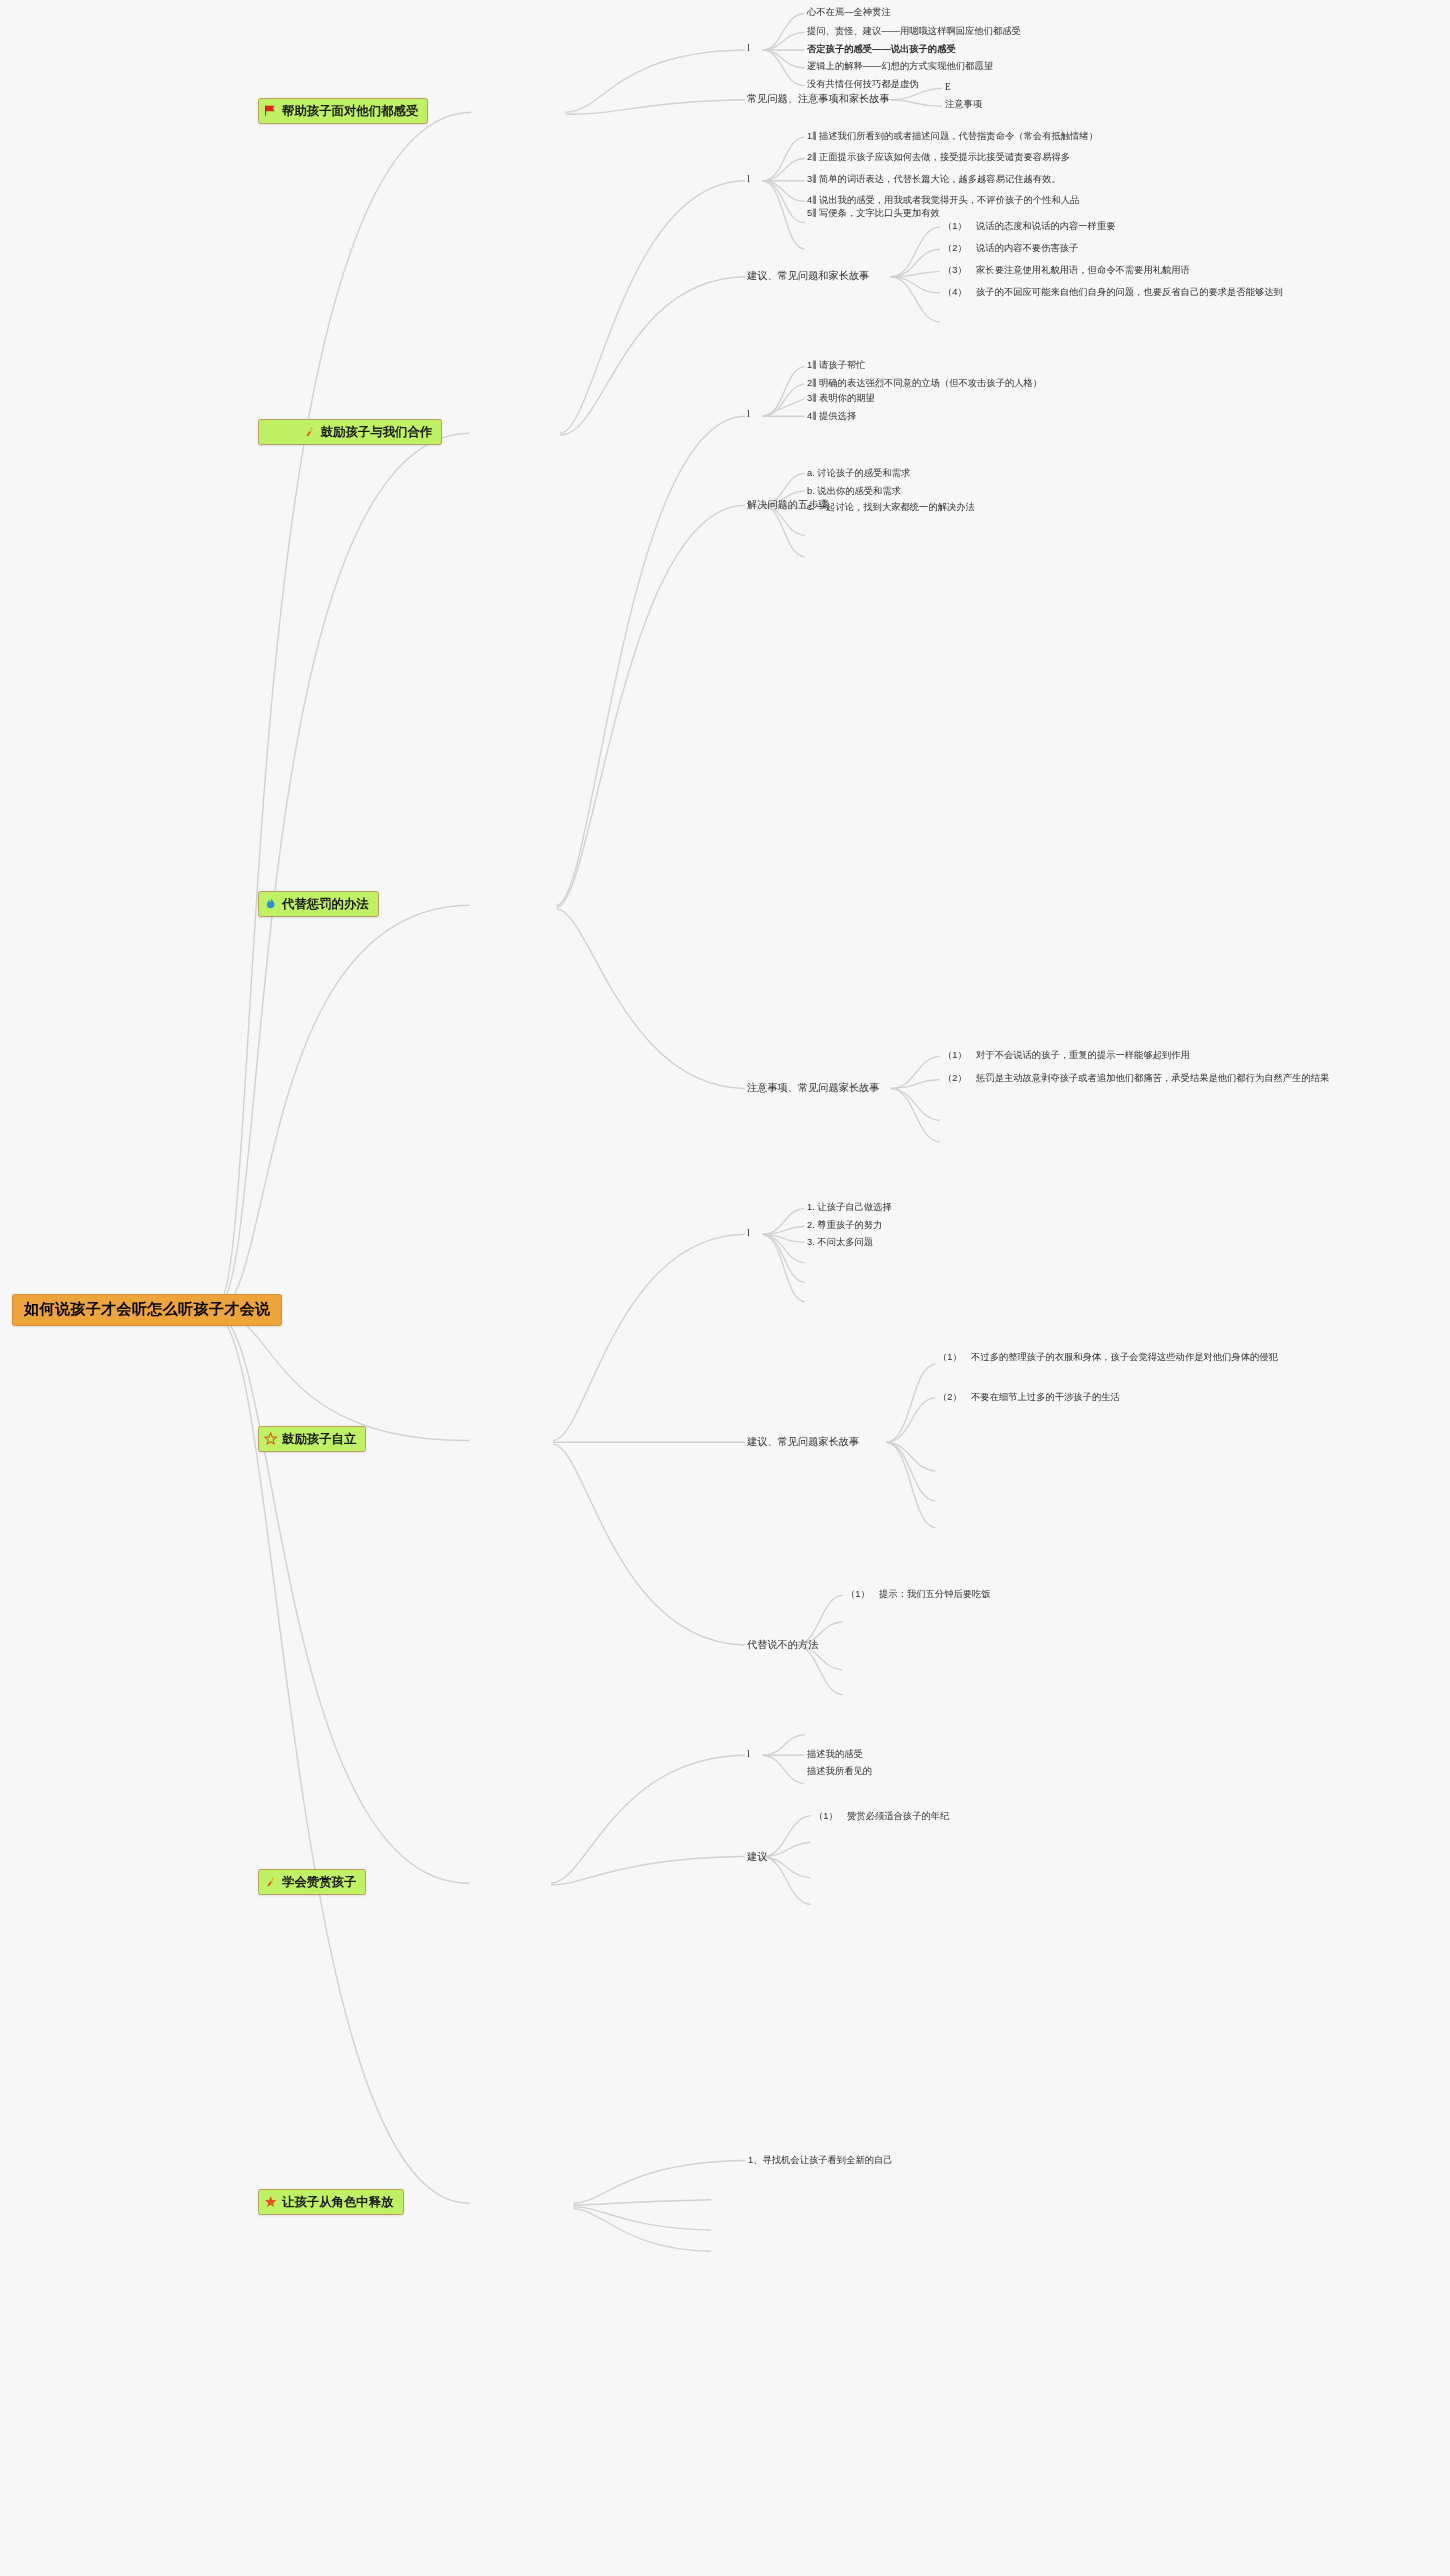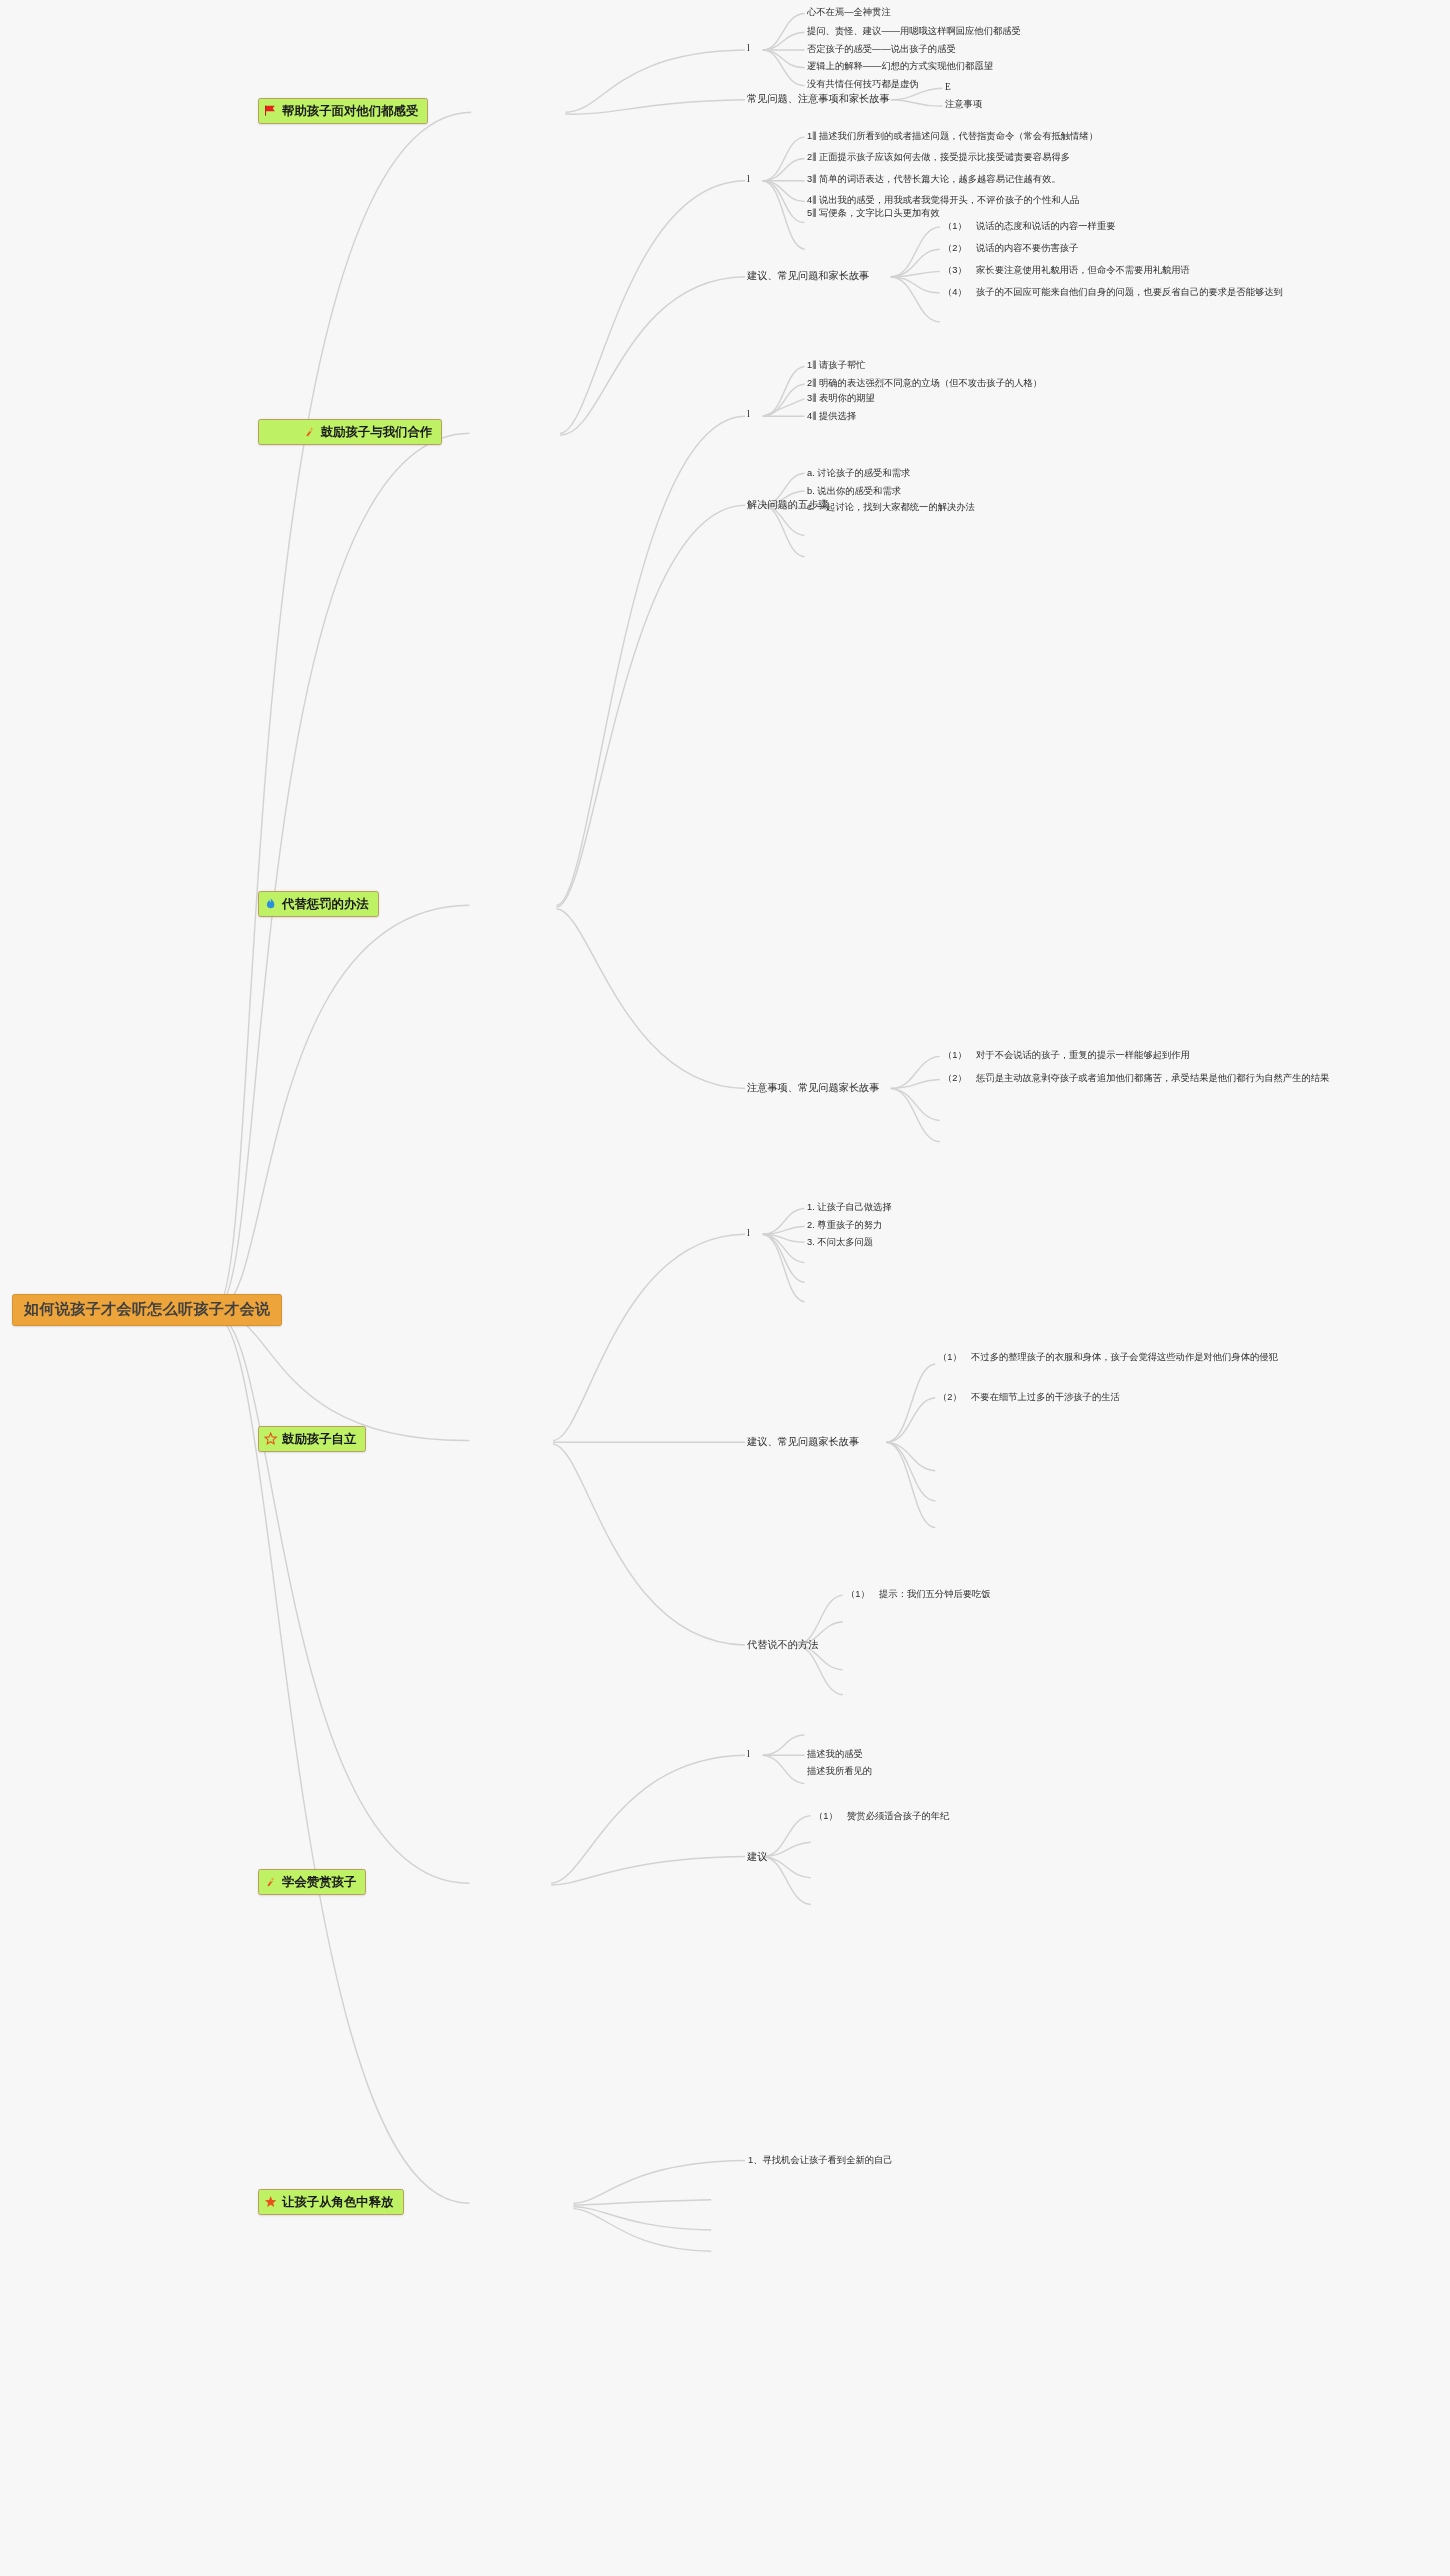--- a/index.html
+++ b/index.html
@@ -17,21 +17,21 @@
   .node{position:absolute;white-space:nowrap;}
 
   
   .root{
     background:#eda43b;
     border:0.9px solid #d49230;
     border-radius:2.7px;
     padding:5.3px 10.7px;
     font-size:15px;
     font-weight:bold;
-    color:#404040;
+    color:#000000;
     letter-spacing:0.4px;
     box-shadow:0 0.9px 1.8px rgba(0,0,0,.12);
   }
 
   
   .branch{
     background:#bef264;
     border:0.9px solid #b9a05c;
     border-radius:2.7px;
     padding:3.6px 9px 3.6px 5.3px;
@@ -169,21 +169,21 @@
           <path d="M2 2 h11 l-2.5 3.2 L13 8.6 H2z" fill="#e8231d"></path>
           <rect x="1.2" y="2" width="1.3" height="12" fill="#c01a14"></rect>
         </svg>
     </span>
     <span>帮助孩子面对他们都感受</span>
   </div>
 
   <div class="node mid serif" style="left:747px;top:42px;">l</div>
   <div class="node leaf" style="left:807px;top:6.2px;">心不在焉—全神贯注</div>
   <div class="node leaf" style="left:807px;top:25px;">提问、责怪、建议——用嗯哦这样啊回应他们都感受</div>
-  <div class="node leaf" style="left:807px;top:43px;">否定孩子的感受——说出孩子的感受</div>
+  <div class="node leaf" style="left:807px;top:43px;font-weight:bold;">否定孩子的感受——说出孩子的感受</div>
   <div class="node leaf" style="left:807px;top:60px;">逻辑上的解释——幻想的方式实现他们都愿望</div>
   <div class="node leaf" style="left:807px;top:78px;">没有共情任何技巧都是虚伪</div>
 
   <div class="node mid" style="left:747px;top:92px;">常见问题、注意事项和家长故事</div>
   <div class="node leaf serif" style="left:945px;top:81px;">E</div>
   <div class="node leaf" style="left:945px;top:98px;">注意事项</div>
 
   <div class="node branch" style="left:258px;top:419px;padding-left:44px;">
     <span class="ico">
       <svg viewBox="0 0 16 16" width="13.3" height="13.3">

